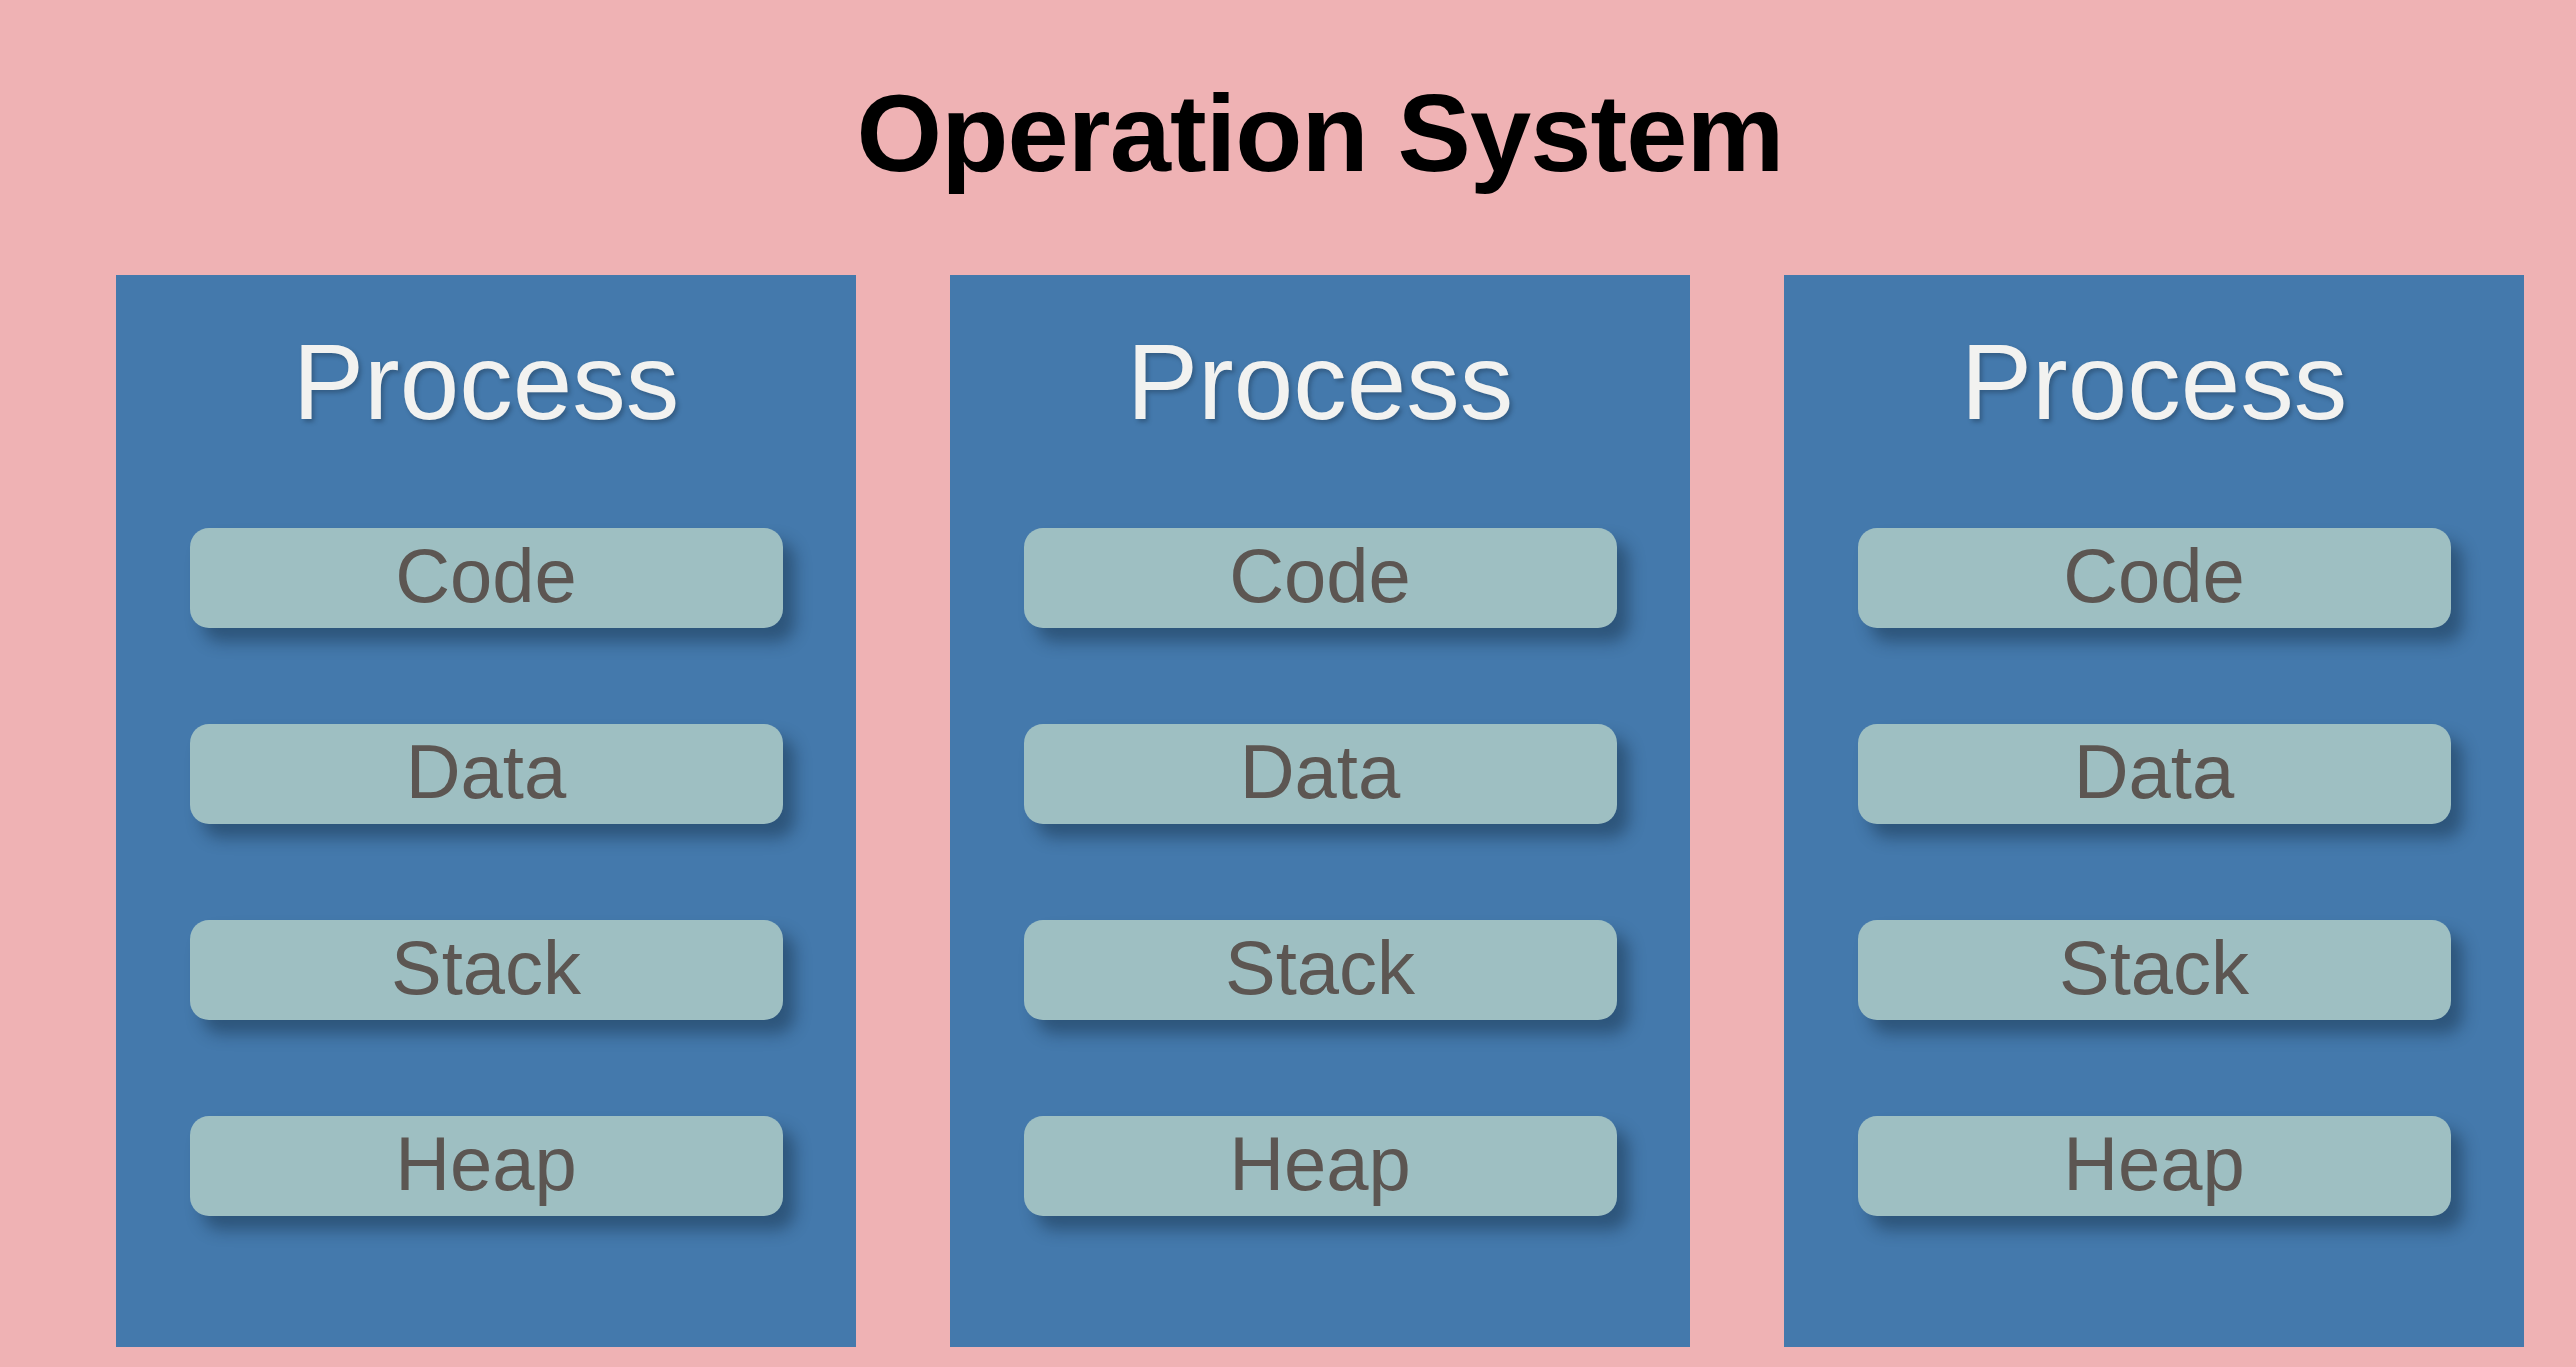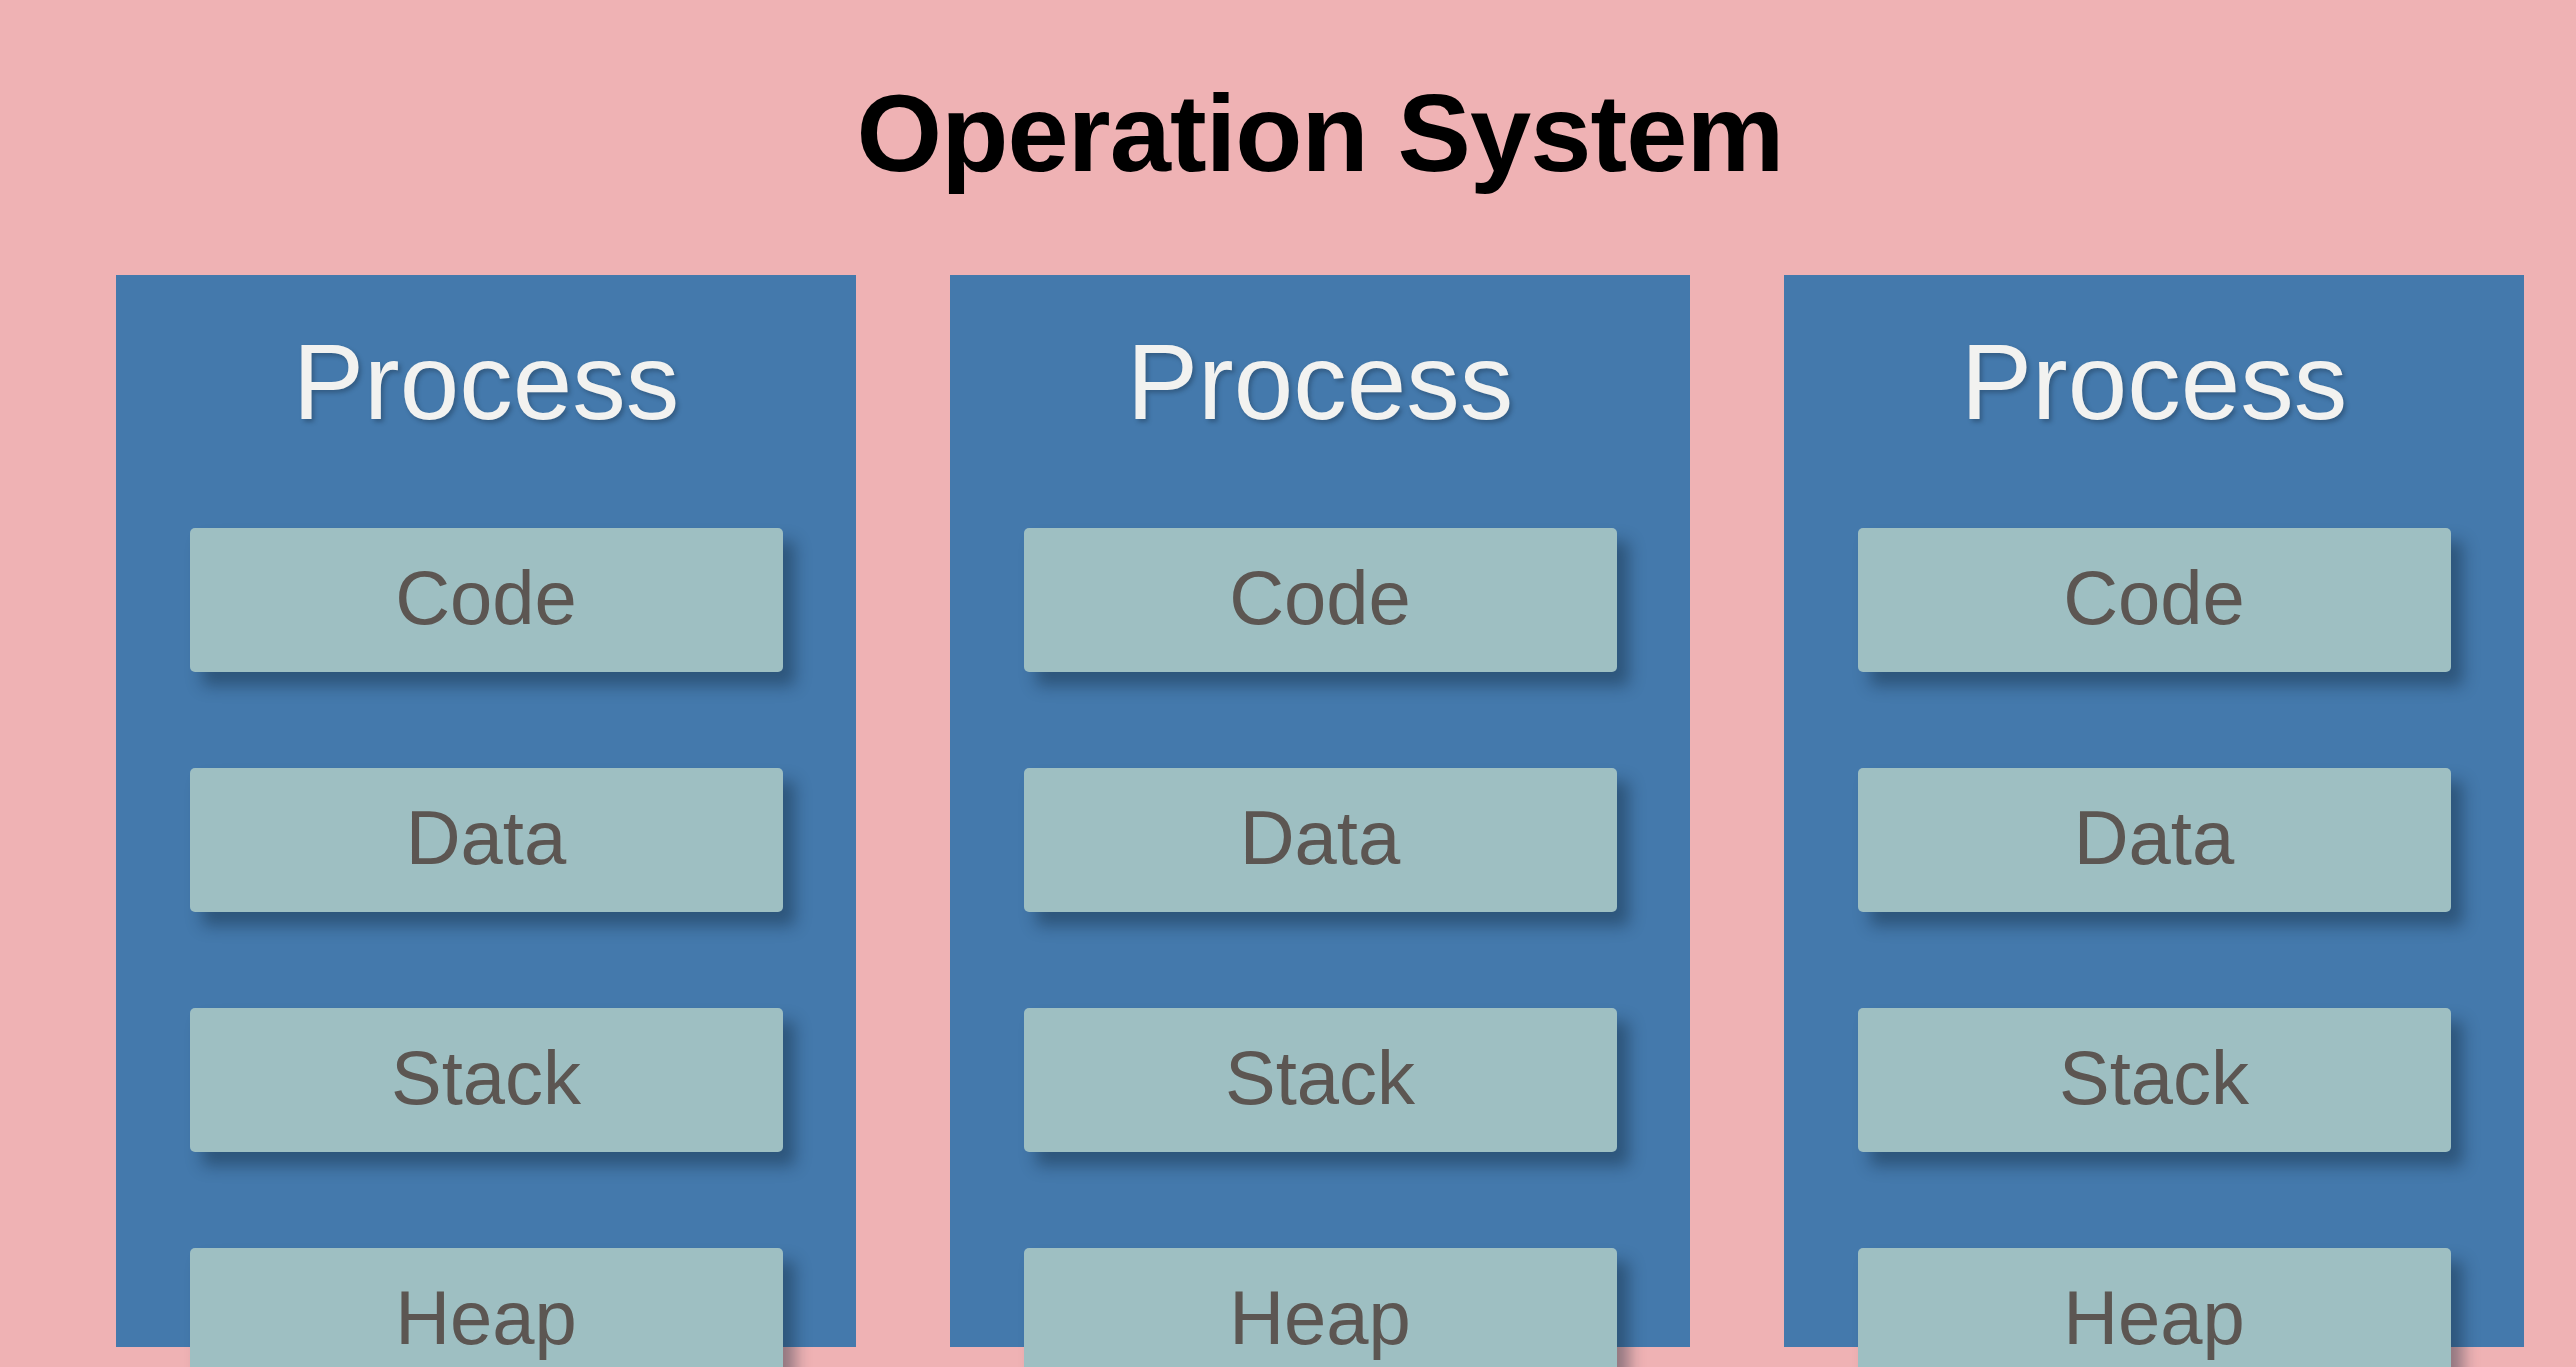--- a/index.html
+++ b/index.html
@@ -79,23 +79,23 @@
     margin-top: 27.6px;
     width: 100%;
     display: flex;
     flex-direction: column;
     align-items: center;
     gap: 96px;
   }
 
   .segment {
     width: 593px;
-    height: 144px;
+    height: 100px;
     background: #9ebfc2;
-    border-radius: 5px;
+    border-radius: 19px;
     display: flex;
     align-items: center;
     justify-content: center;
     box-shadow: 12px 13.8px 15.5px rgba(15,35,55,0.42);
   }
 
   .segment-label {
     font-size: 76px;
     line-height: 1.0;
     font-weight: 400;

